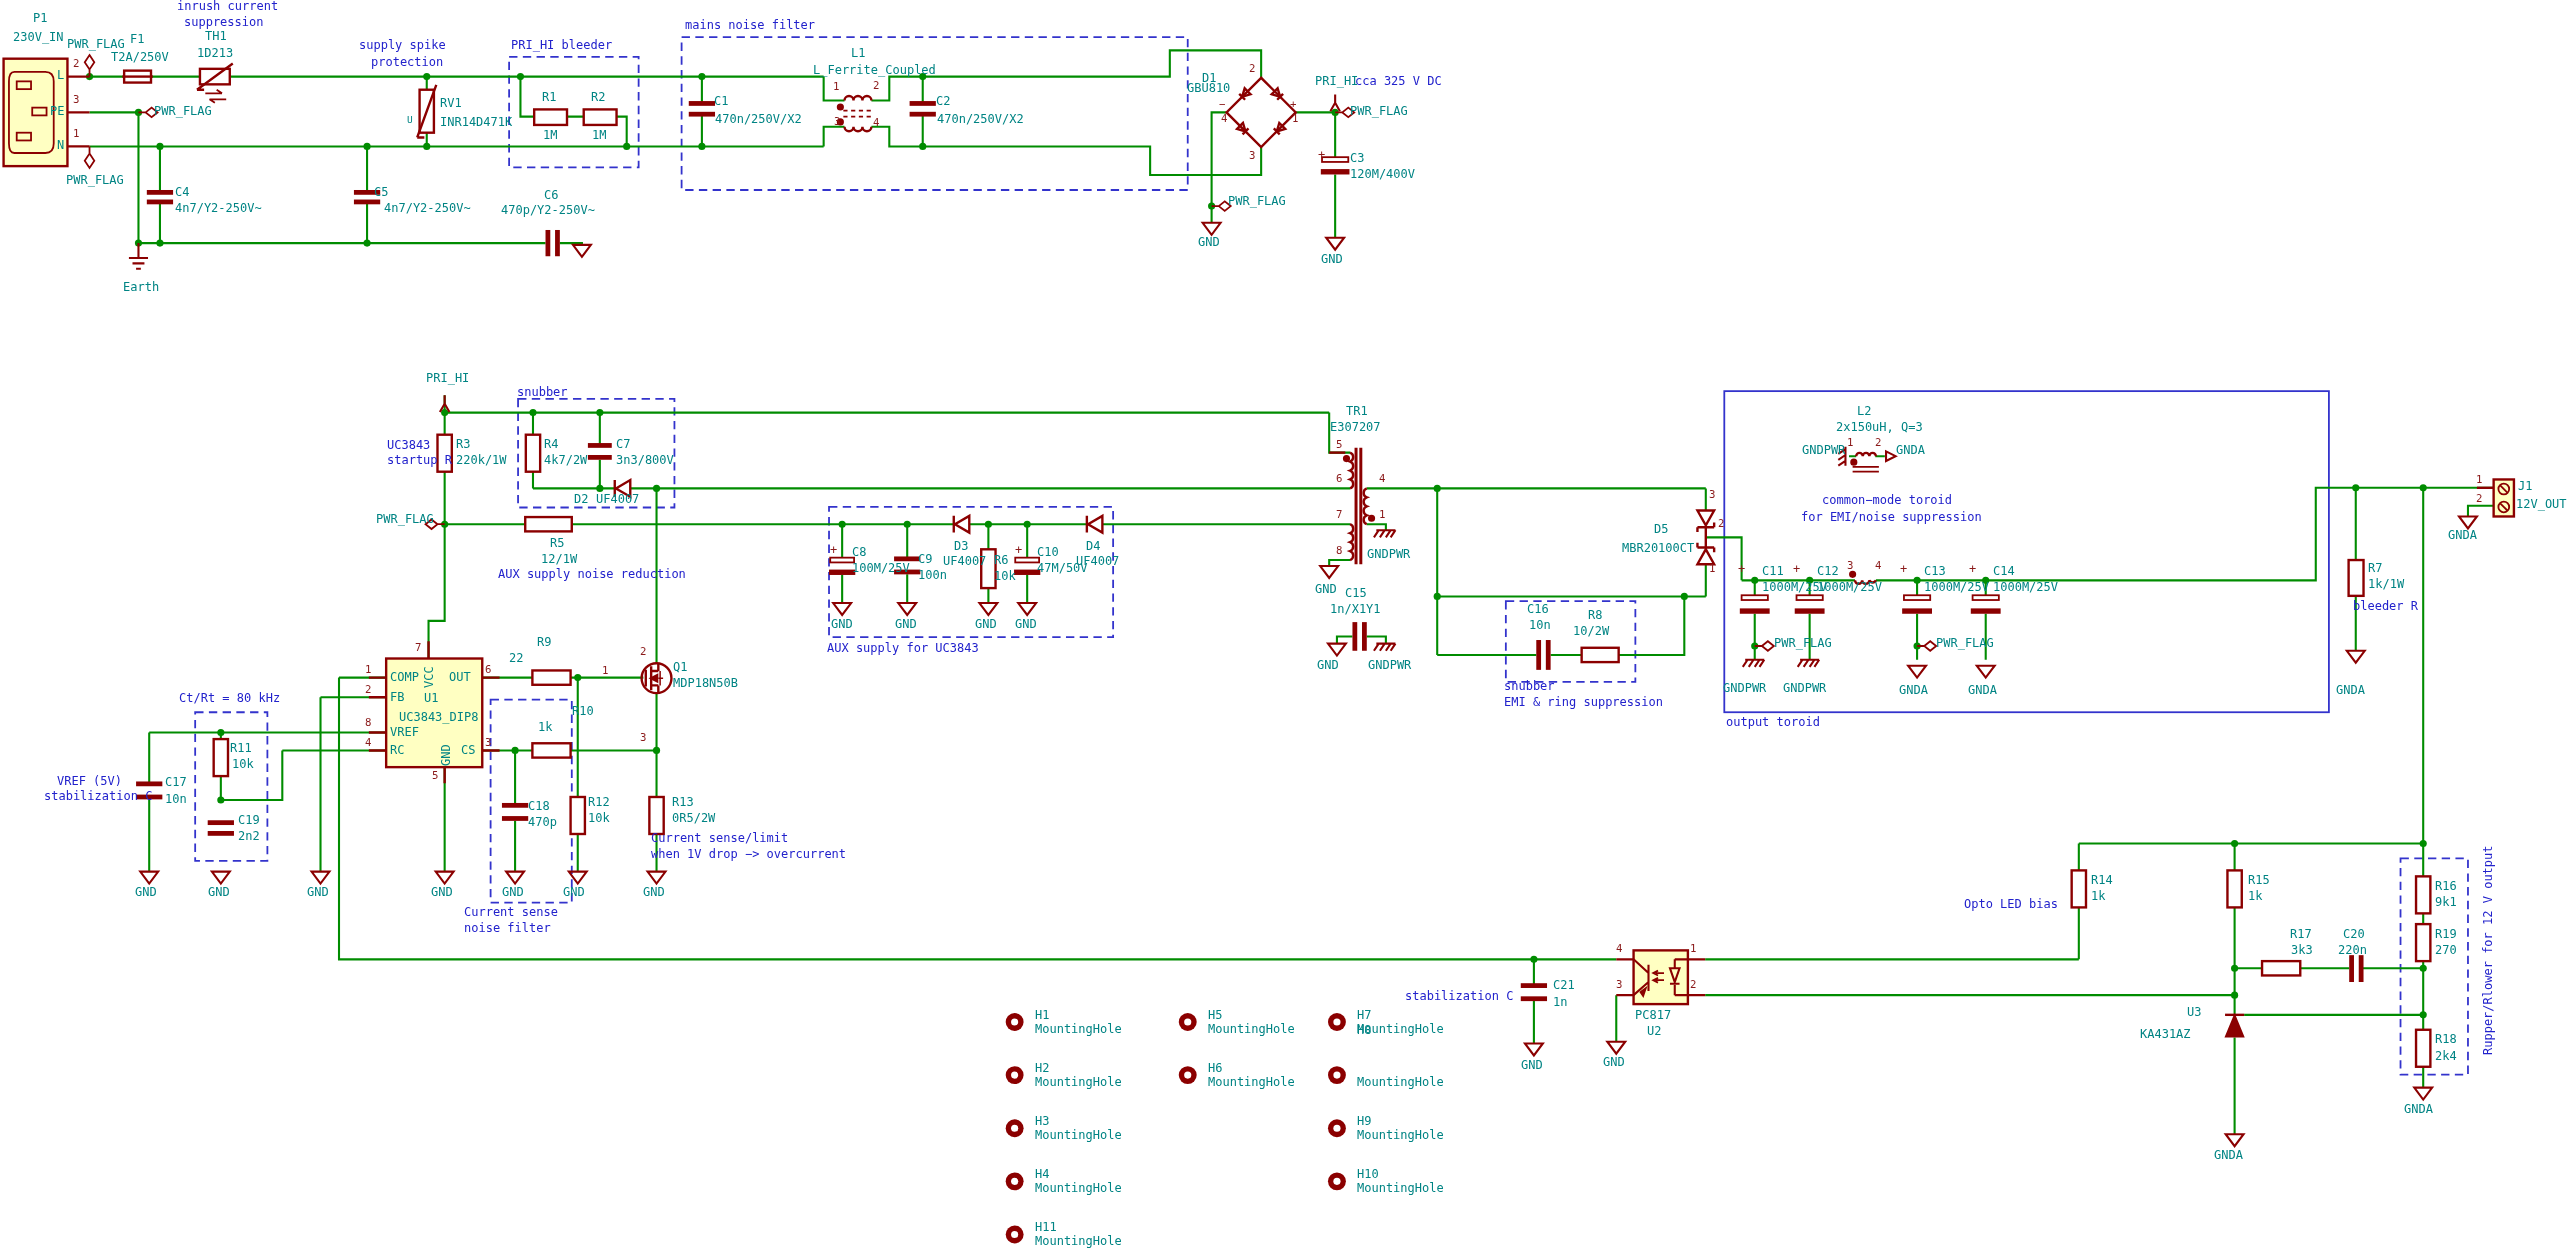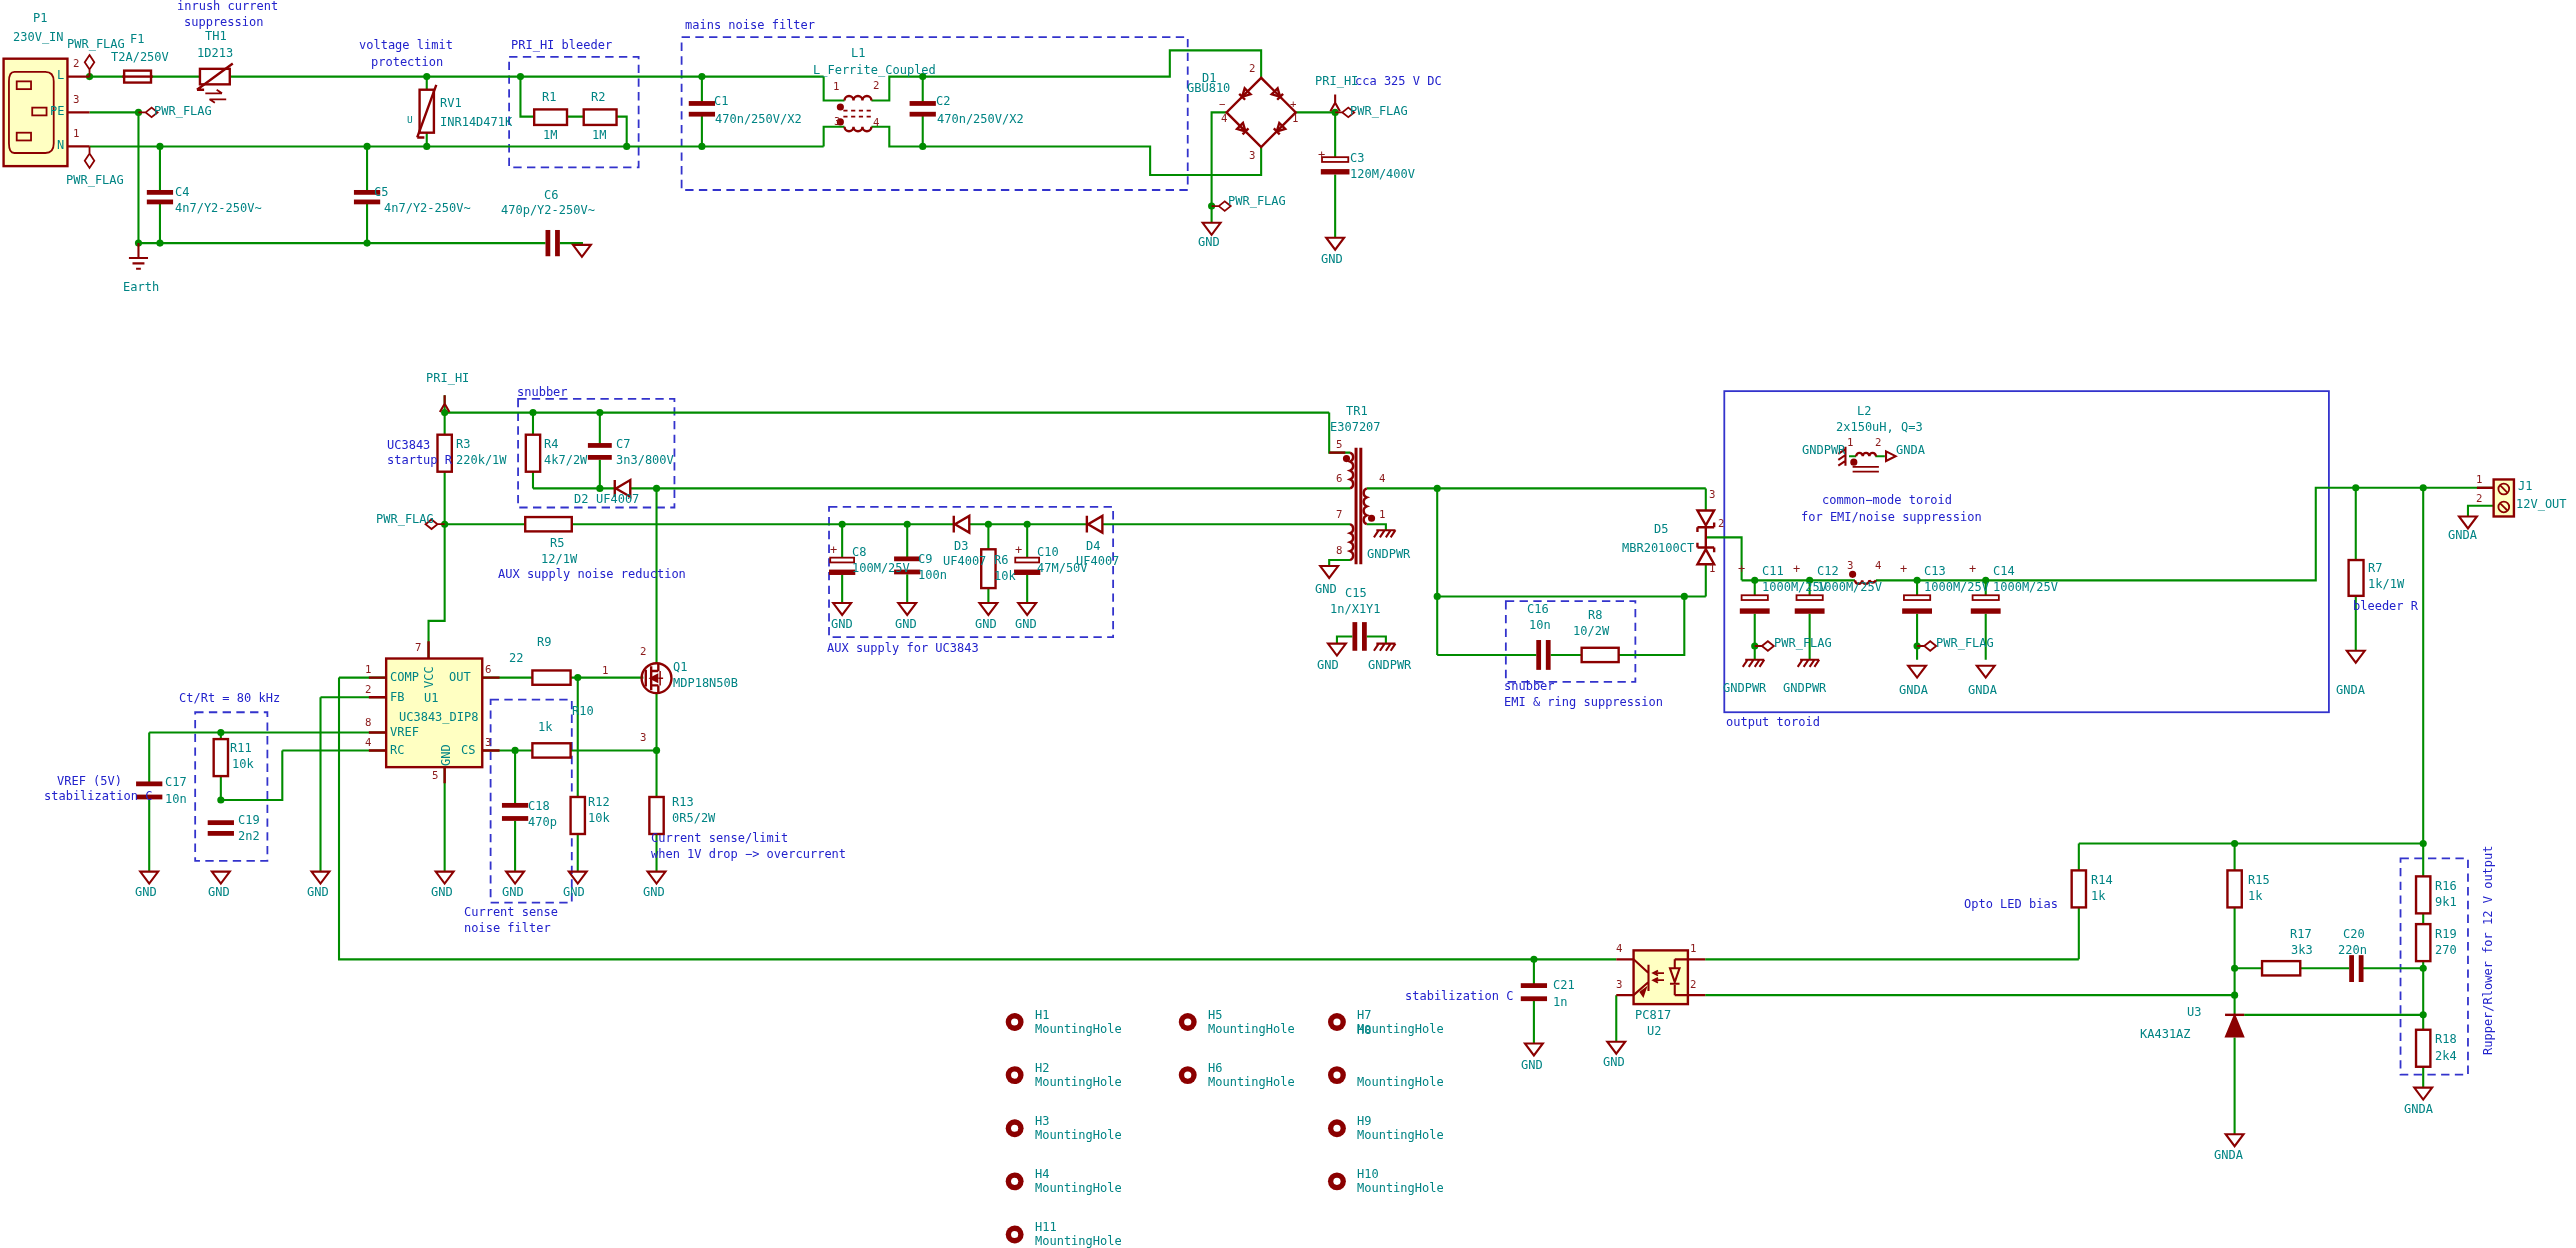--- a/index.html
+++ b/index.html
@@ -401,21 +401,21 @@
       <span class="lbl r" style="left: 73px; top: 128px; font-size: 10.7px;">1</span>
       <span class="lbl t" style="left: 57px; top: 139px;">N</span>
       <span class="lbl t" style="left: 154px; top: 105px;">PWR_FLAG</span>
       <span class="lbl t" style="left: 66px; top: 174px;">PWR_FLAG</span>
       <span class="lbl t" style="left: 130px; top: 33px;">F1</span>
       <span class="lbl t" style="left: 111px; top: 51px;">T2A/250V</span>
       <span class="lbl b" style="left: 177px; top: 0px;">inrush current</span>
       <span class="lbl b" style="left: 184px; top: 15.5px;">suppression</span>
       <span class="lbl t" style="left: 205px; top: 30px;">TH1</span>
       <span class="lbl t" style="left: 197px; top: 47px;">1D213</span>
-      <span class="lbl b" style="left: 359px; top: 39px;">voltage limit</span>
+      <span class="lbl b" style="left: 359px; top: 39px;">supply spike</span>
       <span class="lbl b" style="left: 371px; top: 56px;">protection</span>
       <span class="lbl t" style="left: 440px; top: 97px;">RV1</span>
       <span class="lbl t" style="left: 440px; top: 116px;">INR14D471K</span>
       <span class="lbl t" style="left: 407px; top: 115px; font-size: 9.5px;">U</span>
       <span class="lbl b" style="left: 511px; top: 39px;">PRI_HI bleeder</span>
       <span class="lbl t" style="left: 542px; top: 91px;">R1</span>
       <span class="lbl t" style="left: 591px; top: 91px;">R2</span>
       <span class="lbl t" style="left: 543px; top: 129px;">1M</span>
       <span class="lbl t" style="left: 592px; top: 129px;">1M</span>
       <span class="lbl t" style="left: 175px; top: 186px;">C4</span>

